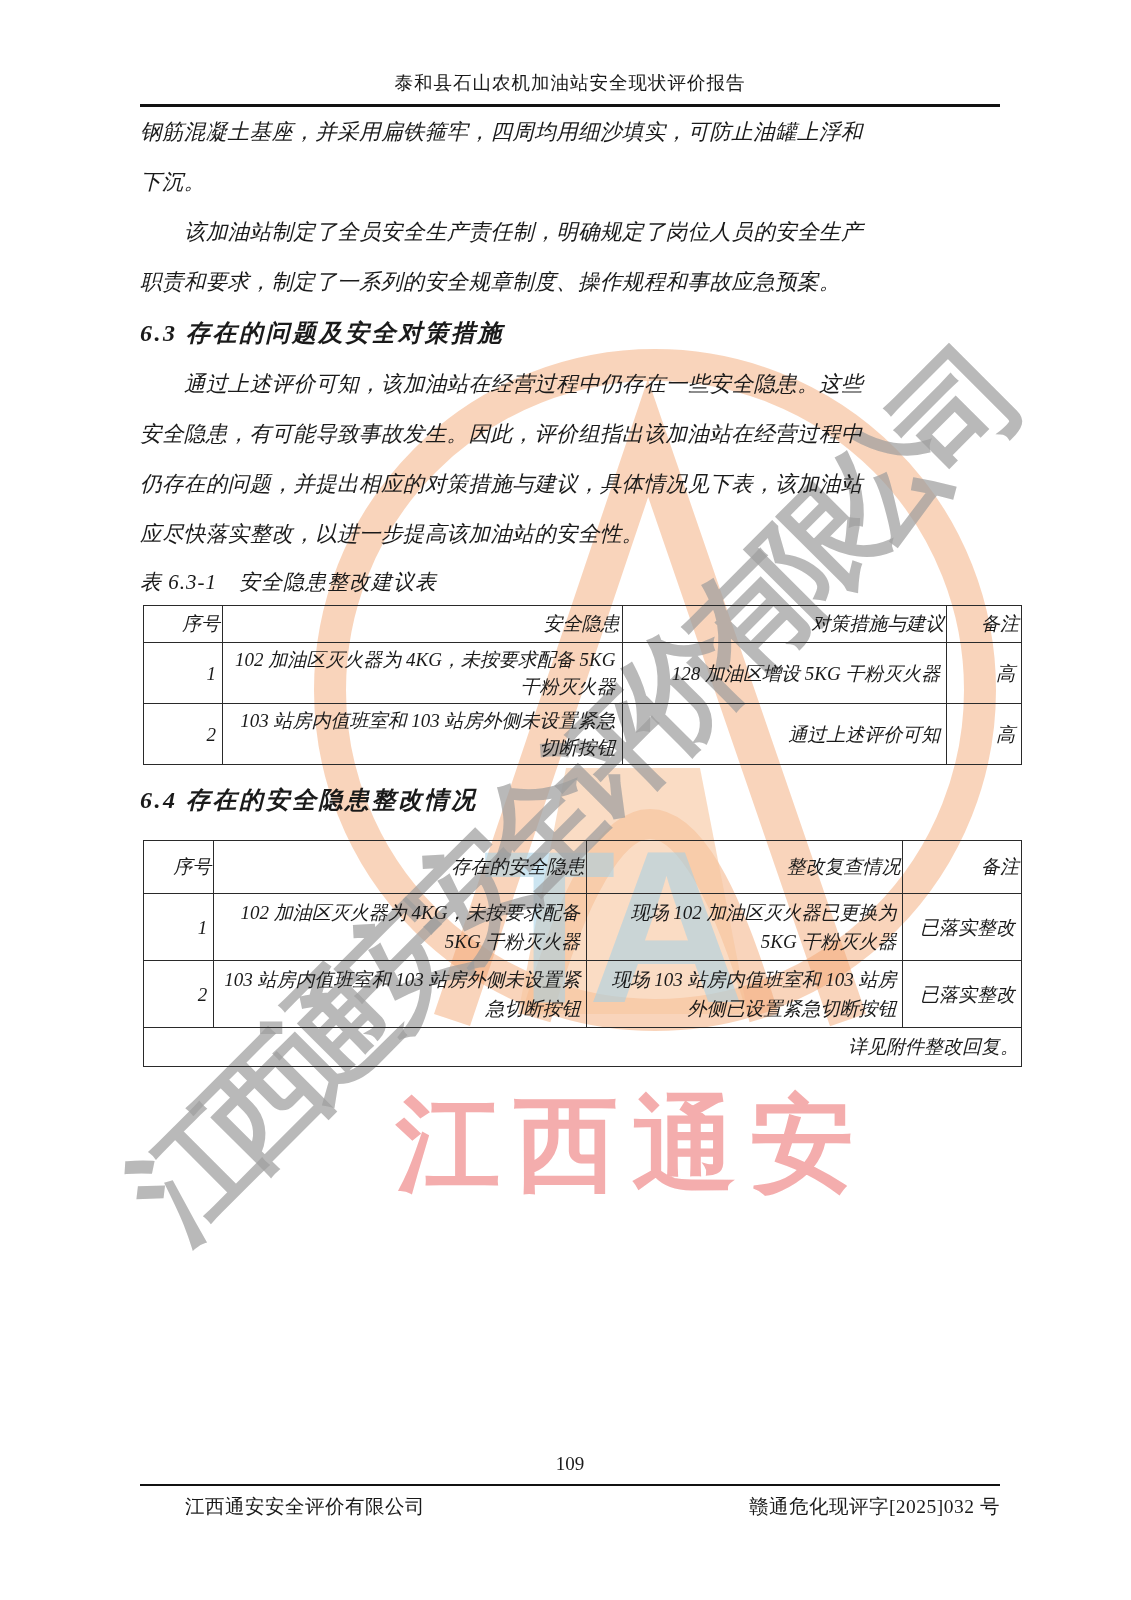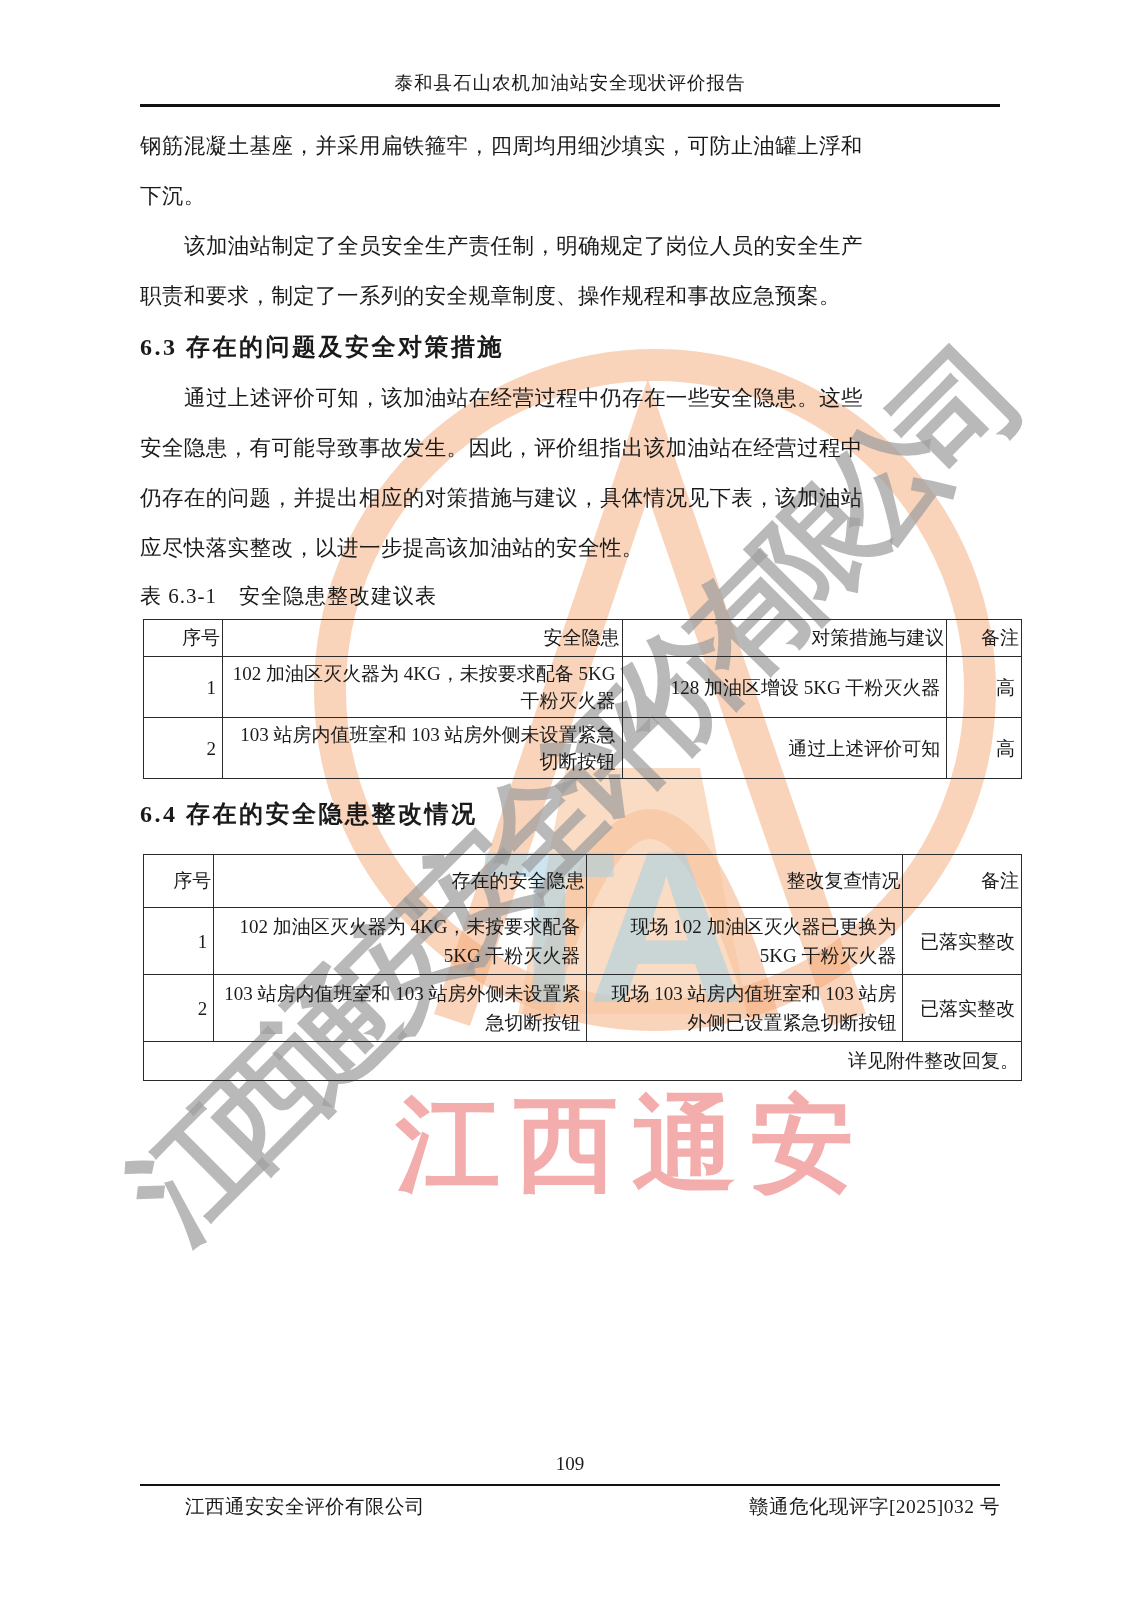--- a/index.html
+++ b/index.html
@@ -19,21 +19,21 @@
   .wm-red{
     position:absolute;left:396px;top:1076px;z-index:1;pointer-events:none;
     font-family:"Liberation Sans","DejaVu Sans",sans-serif;
     font-size:104px;font-weight:bold;letter-spacing:14px;white-space:nowrap;
     color:rgba(236,118,118,0.60);
   }
   
   .content{position:absolute;left:140px;right:131px;top:70px;z-index:2;}
   .header-title{text-align:center;font-size:18.5px;letter-spacing:1px;line-height:26px;}
   .header-rule{border-bottom:3px solid #111;margin-top:8px;}
-  .body-block{padding-top:14px;}
+  .body-block{font-style:italic;}
   .bodyline{font-size:21.5px;line-height:50px;height:50px;white-space:nowrap;letter-spacing:0.4px;}
   .indent{text-indent:44px;}
   .h-section{font-size:24px;font-weight:bold;line-height:52px;height:52px;letter-spacing:2.5px;white-space:nowrap;}
   .caption{font-size:21px;line-height:46px;height:46px;letter-spacing:1px;}
   
   table{border-collapse:collapse;table-layout:fixed;width:879px;margin-left:3px;
         font-size:19px;color:#1a1a1a;background:transparent;}
   th,td{border:1.5px solid #2a2a2a;text-align:right;vertical-align:middle;
         padding:3px 6px;line-height:27px;font-weight:normal;overflow:hidden;}
   .t1 th{padding:5px 2px;line-height:26px;}

